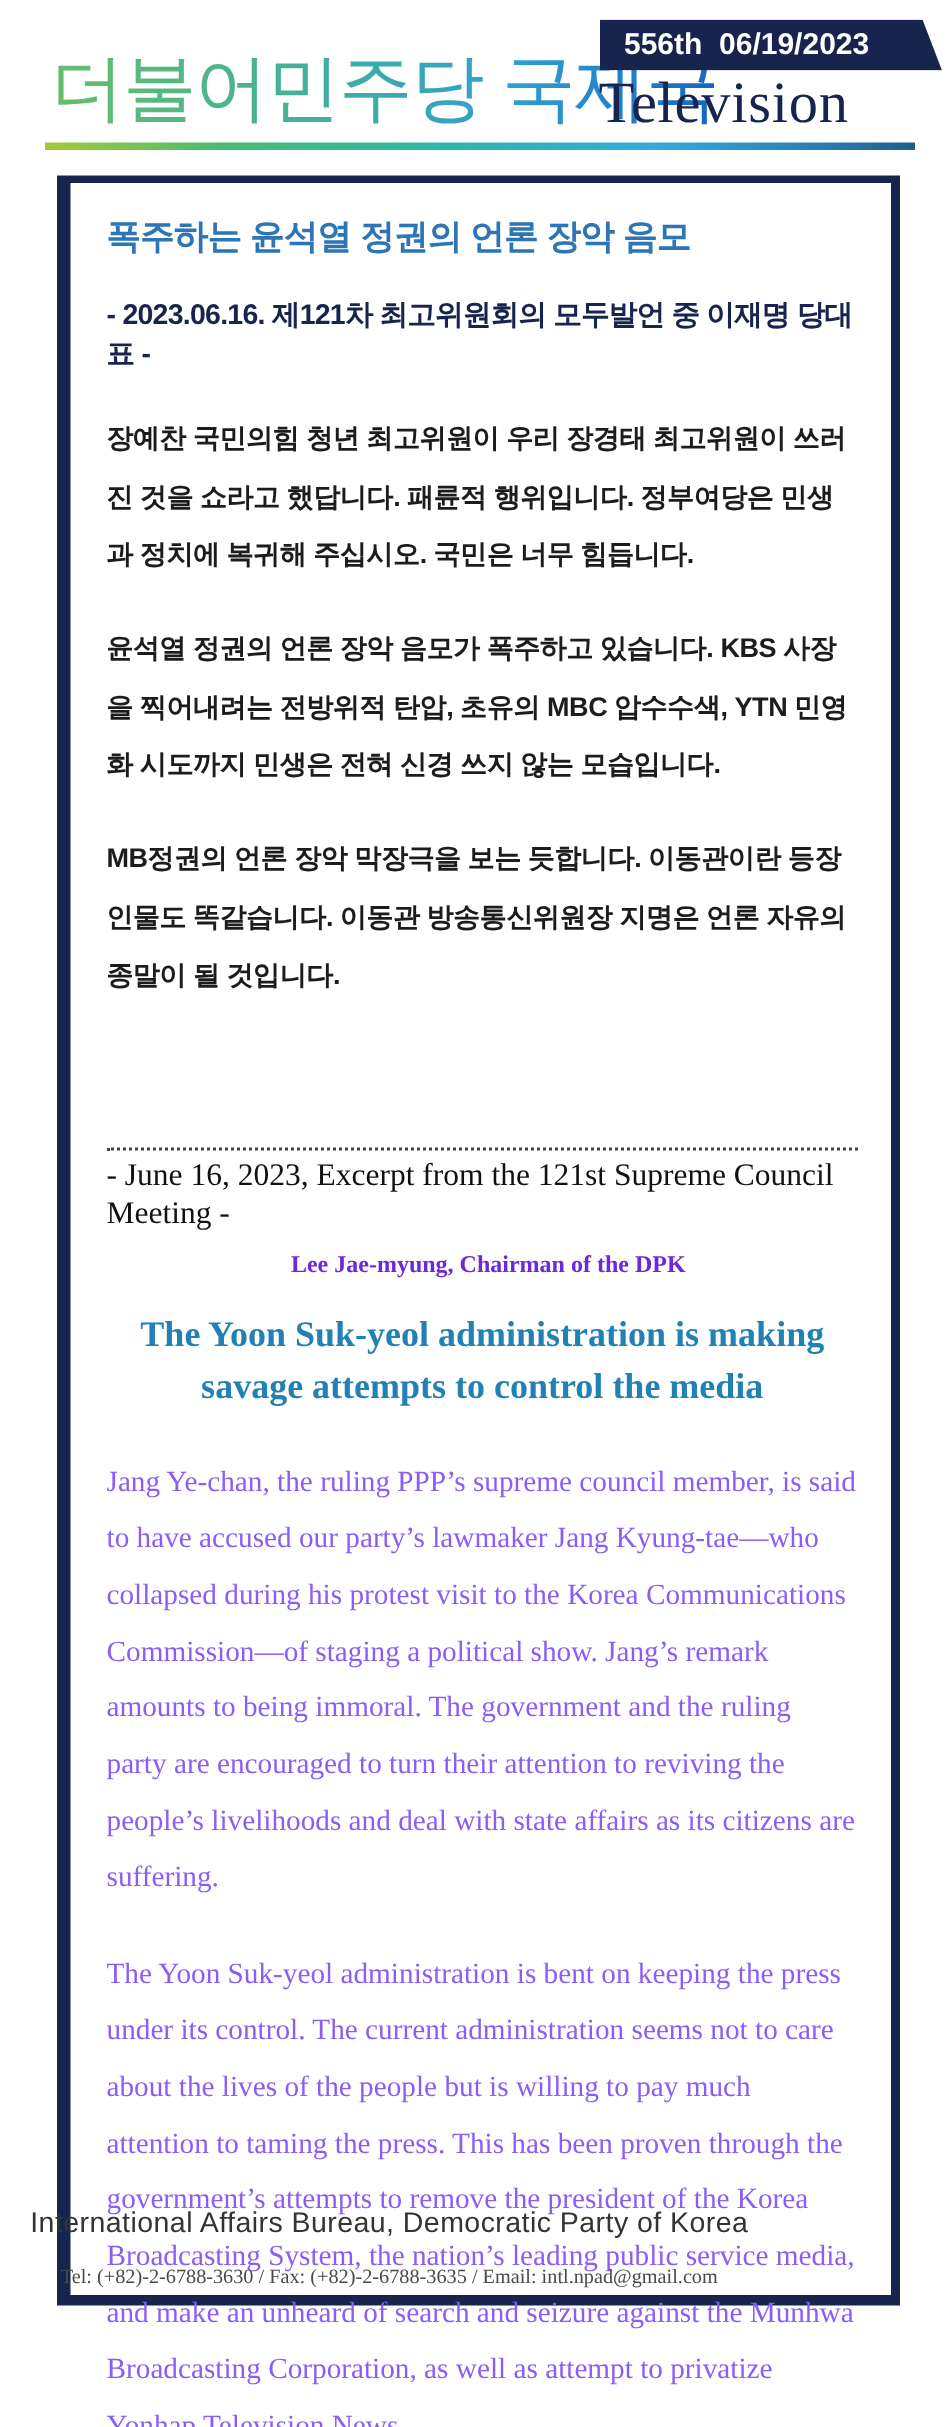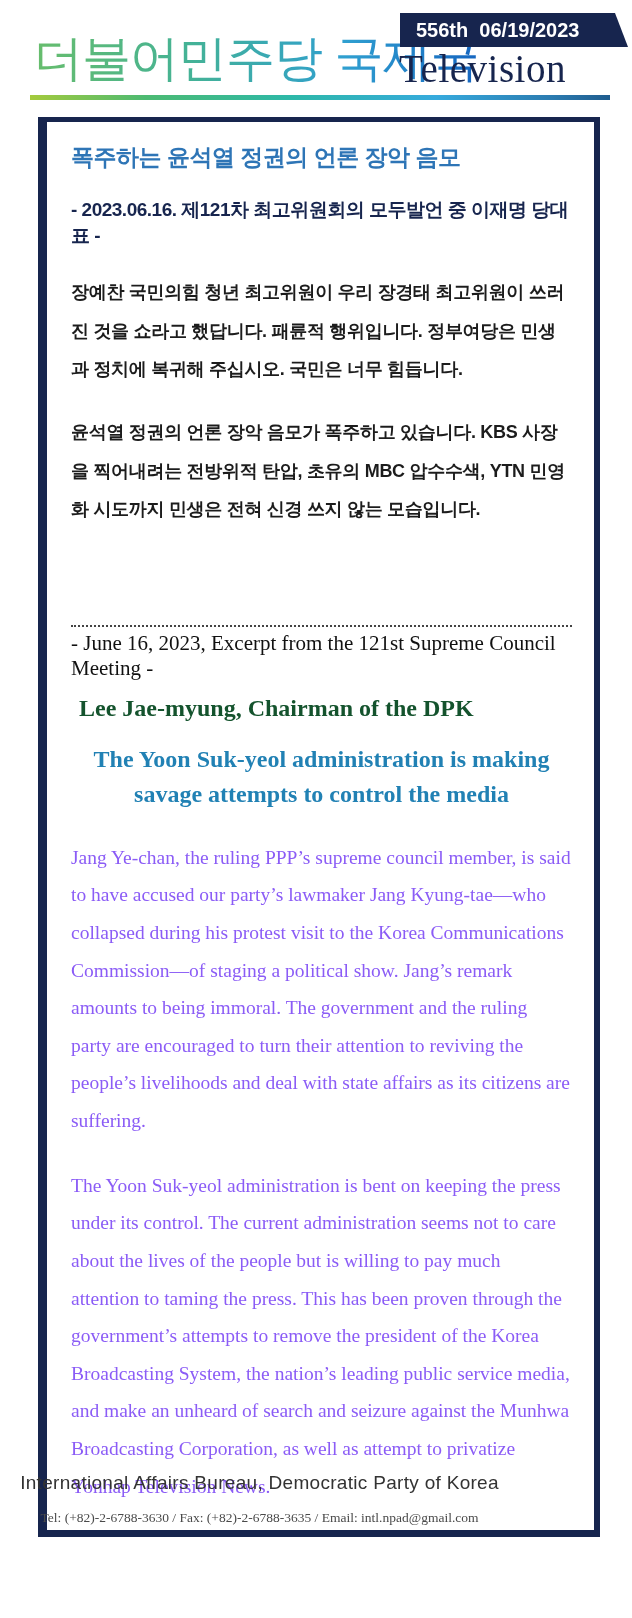--- a/index.html
+++ b/index.html
@@ -99,23 +99,24 @@
   .en-meta {
     margin-top: 4px;
     font-family: "Liberation Serif", serif;
     font-size: 21px;
     color: #111111;
   }
   .en-author {
     margin-top: 14px;
     padding-left: 8px;
     font-family: "Liberation Serif", serif;
-    font-size: 24px;
+    font-size: 16px;
     font-weight: 700;
-    color: #14532d;
+    color: #6d28d9;
+    text-align: center;
   }
   .en-headline {
     margin-top: 20px;
     text-align: center;
     font-family: "Liberation Serif", serif;
     font-size: 24px;
     font-weight: 700;
     color: #2181b4;
     line-height: 1.45;
     padding: 0 10px;
@@ -150,20 +151,21 @@
   <div class="issue-badge">556th  06/19/2023</div>
   <div class="newsletter-label">Television</div>
   <div class="gradient-rule"></div>
 </div>
 
 <div class="content-box">
   <div class="kr-title">폭주하는 윤석열 정권의 언론 장악 음모</div>
   <div class="kr-subtitle">- 2023.06.16. 제121차 최고위원회의 모두발언 중 이재명 당대표 -</div>
   <p class="kr-para">장예찬 국민의힘 청년 최고위원이 우리 장경태 최고위원이 쓰러진 것을 쇼라고 했답니다. 패륜적 행위입니다. 정부여당은 민생과 정치에 복귀해 주십시오. 국민은 너무 힘듭니다.</p>
   <p class="kr-para">윤석열 정권의 언론 장악 음모가 폭주하고 있습니다. KBS 사장을 찍어내려는 전방위적 탄압, 초유의 MBC 압수수색, YTN 민영화 시도까지 민생은 전혀 신경 쓰지 않는 모습입니다.</p>
+  <p class="kr-para">MB정권의 언론 장악 막장극을 보는 듯합니다. 이동관이란 등장인물도 똑같습니다. 이동관 방송통신위원장 지명은 언론 자유의 종말이 될 것입니다.</p>
 
   <div class="dotted-divider"></div>
 
   <div class="en-meta">- June 16, 2023, Excerpt from the 121st Supreme Council Meeting -</div>
   <div class="en-author">Lee Jae-myung, Chairman of the DPK</div>
   <div class="en-headline">The Yoon Suk-yeol administration is making savage attempts to control the media</div>
   <p class="en-para">Jang Ye-chan, the ruling PPP’s supreme council member, is said to have accused our party’s lawmaker Jang Kyung-tae—who collapsed during his protest visit to the Korea Communications Commission—of staging a political show. Jang’s remark amounts to being immoral. The government and the ruling party are encouraged to turn their attention to reviving the people’s livelihoods and deal with state affairs as its citizens are suffering.</p>
   <p class="en-para">The Yoon Suk-yeol administration is bent on keeping the press under its control. The current administration seems not to care about the lives of the people but is willing to pay much attention to taming the press. This has been proven through the government’s attempts to remove the president of the Korea Broadcasting System, the nation’s leading public service media, and make an unheard of search and seizure against the Munhwa Broadcasting Corporation, as well as attempt to privatize Yonhap Television News.</p>
 
 </div>

